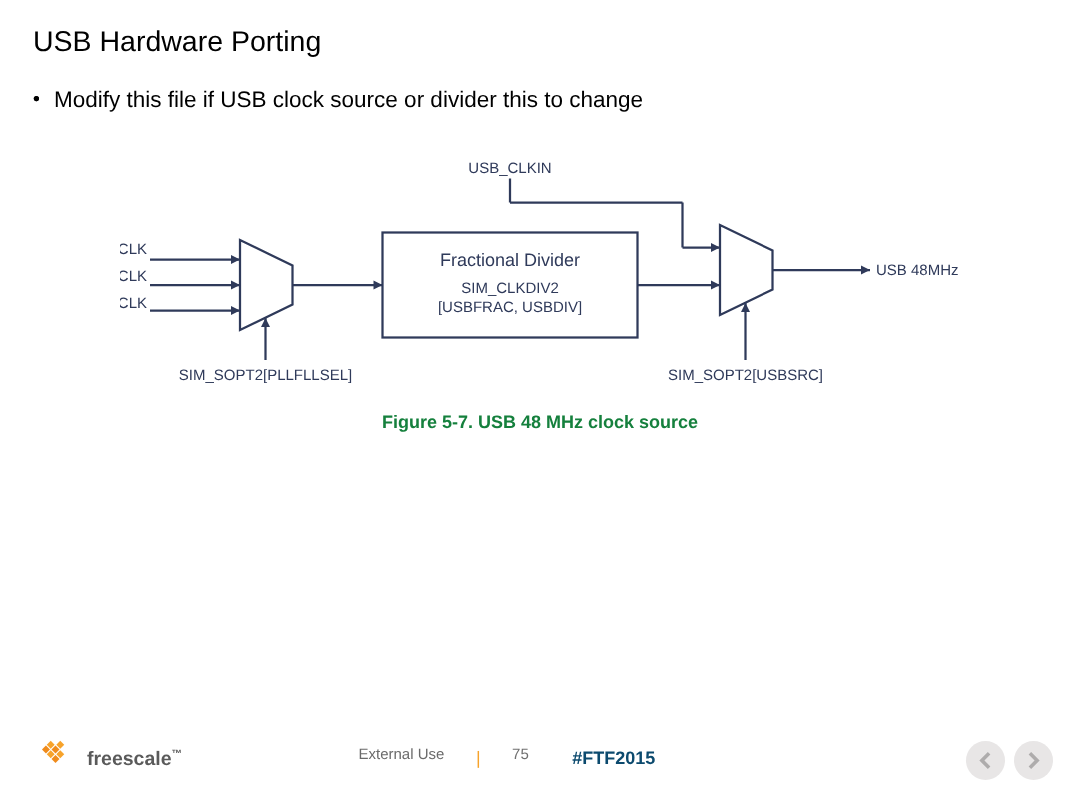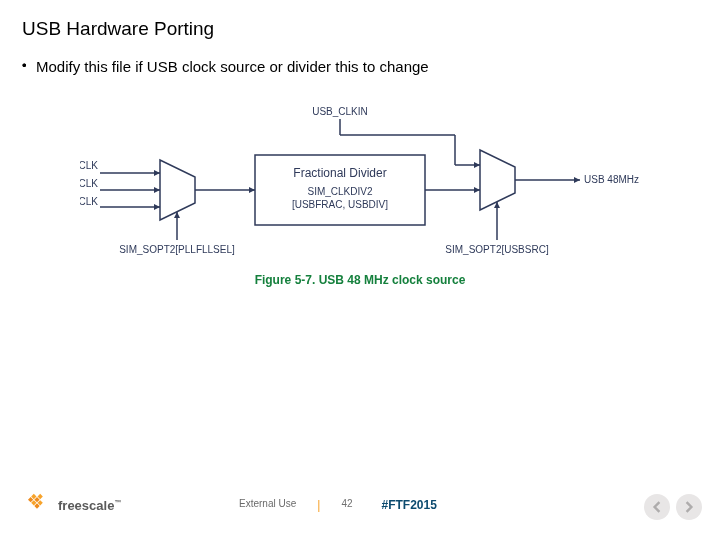--- a/index.html
+++ b/index.html
@@ -104,21 +104,21 @@
         <rect x="12" y="6" width="5" height="5" fill="#f7a32b"></rect>
         <rect x="12" y="12" width="5" height="5" fill="#ef8b1c"></rect>
         <rect x="0" y="12" width="5" height="5" fill="#ef8b1c"></rect>
       </g>
     </svg>
     <span class="brandword"><span>freescale</span><sup>™</sup></span>
   </div>
   <div class="footer-center">
     <span>External Use</span>
     <span class="divider">|</span>
-    <span class="slidenum">42</span>
+    <span class="slidenum">75</span>
     <span class="hashtag">#FTF2015</span>
   </div>
 </div>
 
 <div class="nav">
   <div class="nav-btn">
     <svg viewBox="0 0 10 10">
         <path d="M7 1 L3 5 L7 9" fill="none" stroke="#aeacac" stroke-width="2"></path>
       </svg>
   </div>

